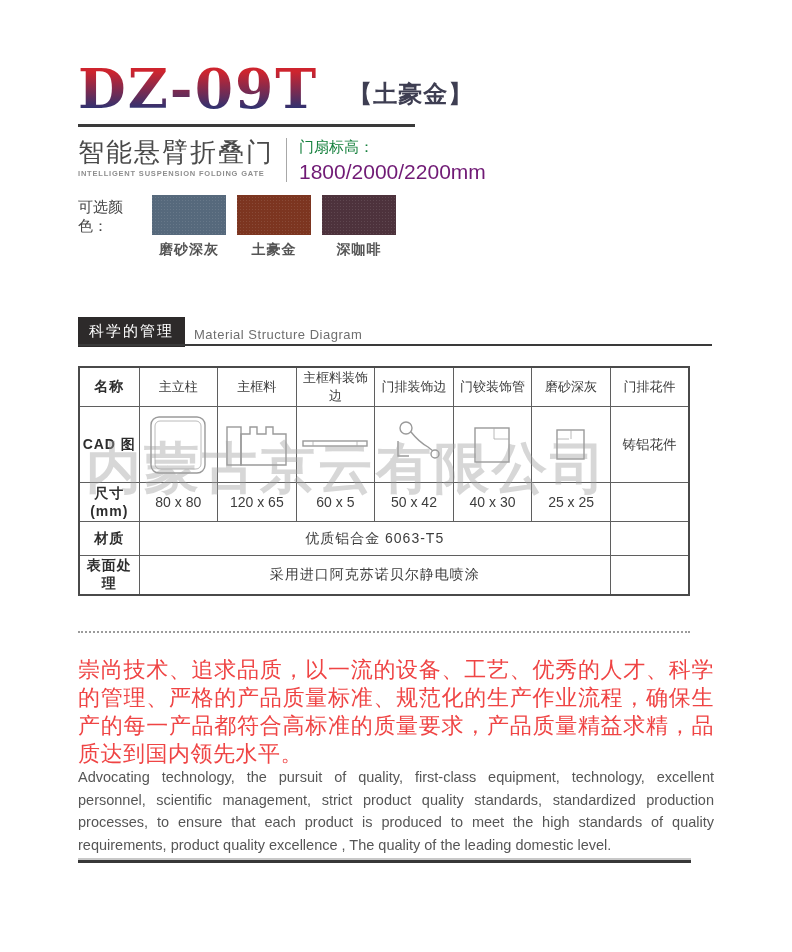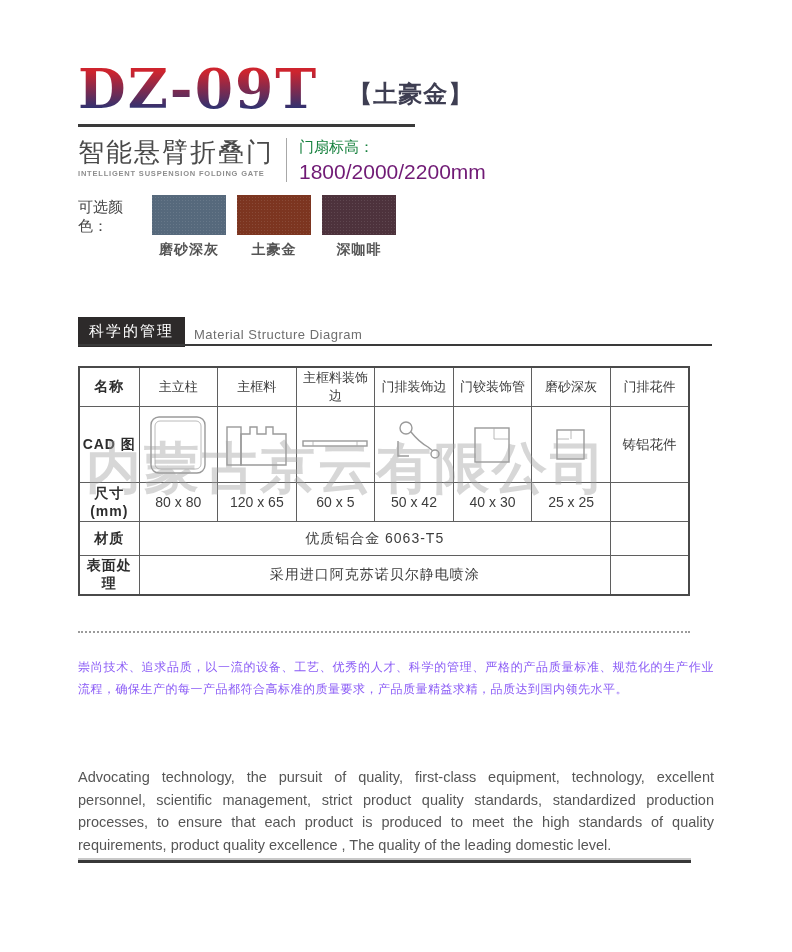--- a/index.html
+++ b/index.html
@@ -62,21 +62,21 @@
   .cad-stroke-thin { fill: none; stroke: #a8a8a8; stroke-width: 0.8; }
 
   .watermark {
     position: absolute; left: 8px; top: 66px; z-index: 5;
     font-size: 55px; color: rgba(160,160,160,0.42); letter-spacing: 3px;
     white-space: nowrap; pointer-events: none; font-weight: bold;
   }
 
   
   .dotted-divider { left: 78px; top: 631px; width: 612px; border-top: 2px dotted #9b9b9b; height: 0; }
-  .para-cn { left: 78px; top: 656px; width: 636px; font-size: 12px; line-height: 22px; color: #8b5cf6; text-align: justify; letter-spacing: 0.5px; }
+  .para-cn { left: 78px; top: 656px; width: 636px; font-size: 22px; line-height: 28px; color: #ef4444; text-align: justify; letter-spacing: 0.5px; }
   .para-en { left: 78px; top: 766px; width: 636px; font-size: 14.5px; line-height: 22.5px; color: #565656; text-align: justify; }
   .double-line { left: 78px; top: 858px; width: 613px; height: 1px; border-top: 2px solid #c8c8c8; border-bottom: 3px solid #383838; }
 </style>
 </head>
 <body>
 
 <div class="abs title-row">
   <div class="model-title">DZ-09T</div>
   <div class="variant">【土豪金】</div>
 </div>

